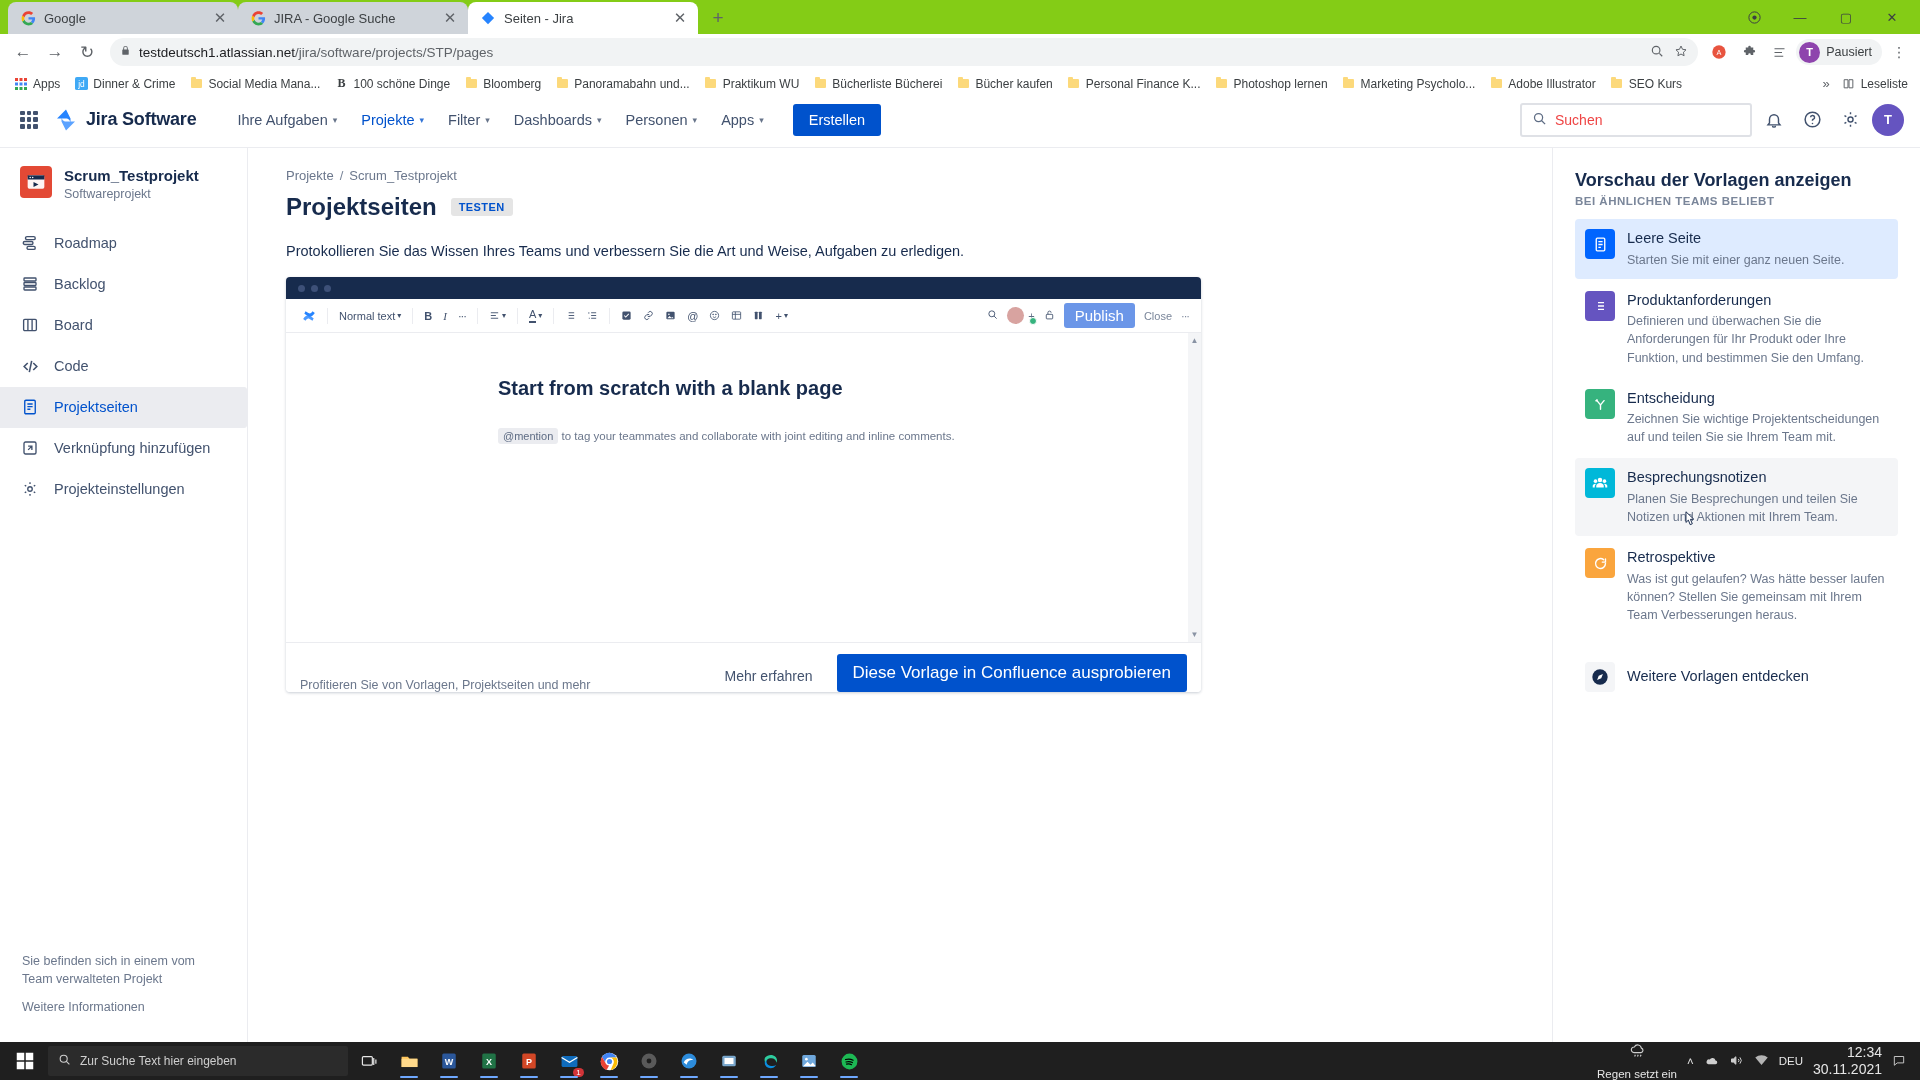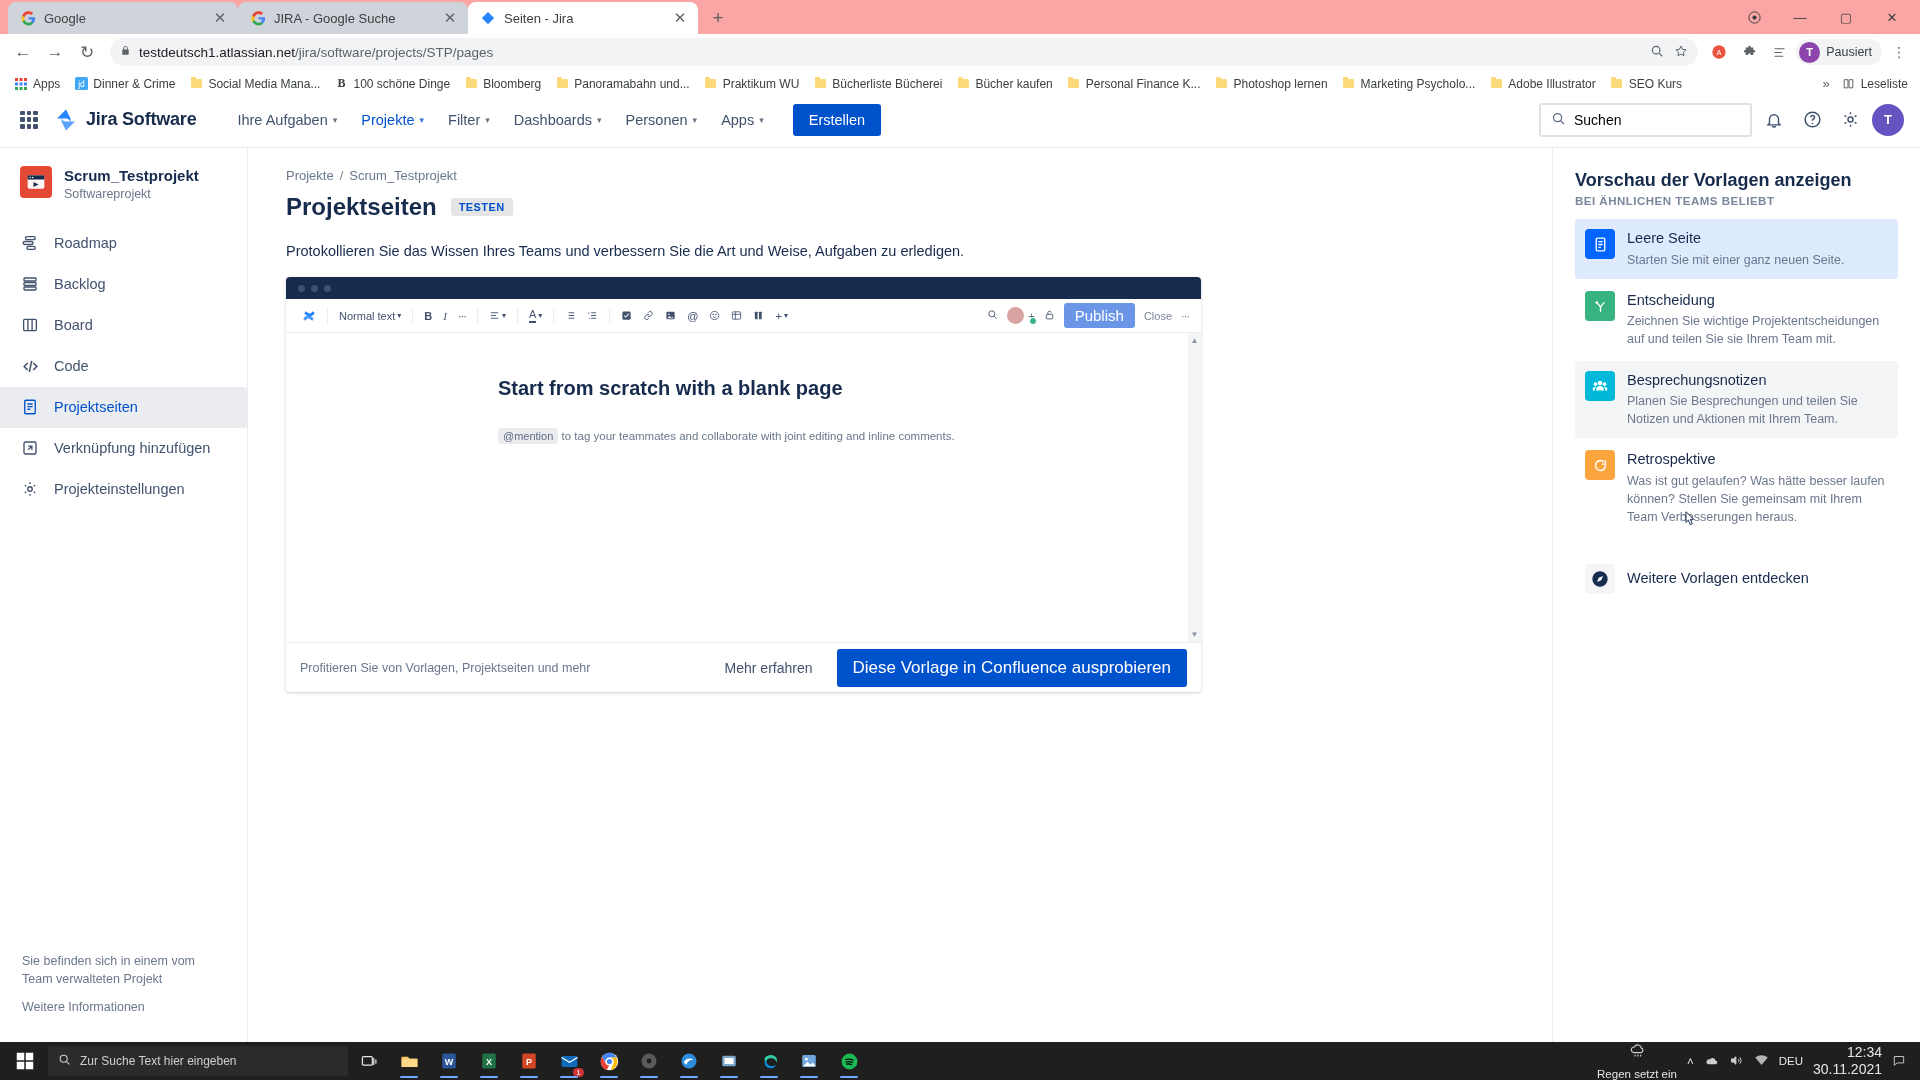--- a/index.html
+++ b/index.html
@@ -6,21 +6,21 @@
   html, body {
     width: 1920px; height: 1080px;
     font-family: "Liberation Sans", sans-serif;
     background: #fff; overflow: hidden;
   }
 
   
   .browser { width: 1920px; height: 1080px; position: relative; background:#fff; }
 
   .tabstrip {
-    height: 34px; background: #fca5a5;
+    height: 34px; background: #84cc16;
     display: flex; align-items: flex-end; padding-left: 8px; position: relative;
   }
   .tab {
     height: 32px; width: 230px; display: flex; align-items: center;
     gap: 8px; padding: 0 10px 0 12px; font-size: 13px; color: #3c4043;
     border-radius: 8px 8px 0 0; position: relative; background: #cfd4da;
   }
   .tab.active { background: #fff; }
   .tab .favicon { width: 16px; height: 16px; flex:0 0 16px; display:flex; align-items:center; justify-content:center; }
   .tab .title { flex: 1; white-space: nowrap; overflow: hidden; text-overflow: ellipsis; }
@@ -78,22 +78,22 @@
   .jlogo .mark { width:24px;height:24px; }
   .jlogo .name { font-size:18px; font-weight:600; color:#172b4d; letter-spacing:-0.2px; }
   .jmenu { display:flex; align-items:center; gap:2px; }
   .jmi { display:flex; align-items:center; gap:5px; padding: 7px 11px; font-size:14.5px;
          color:#42526e; border-radius:3px; white-space:nowrap; }
   .jmi.active { color:#0052cc; font-weight:500; }
   .caret { font-size:9px; opacity:.8; }
   .create-btn { background:#0052cc; color:#fff; font-size:14.5px; font-weight:500;
       padding: 8px 16px; border-radius:3px; margin-left: 14px; }
   .jnav-right { margin-left:auto; display:flex; align-items:center; gap:6px; }
-  .jsearch { width:213px; height:34px; border:2px solid #dfe1e6; border-radius:3px;
-      display:flex; align-items:center; gap:8px; padding: 0 10px; font-size:14px; color:#000000; background:#fff; }
+  .jsearch { width:232px; height:34px; border:2px solid #dfe1e6; border-radius:3px;
+      display:flex; align-items:center; gap:8px; padding: 0 10px; font-size:14px; color:#ef4444; background:#fff; }
   .jicon-btn { width:32px;height:32px;border-radius:50%;display:flex;align-items:center;justify-content:center;color:#42526e; }
   .javatar { width:32px;height:32px;border-radius:50%;background:#6554c0;color:#fff;
       display:flex;align-items:center;justify-content:center;font-size:13px;font-weight:600; }
 
   .jbody { display:flex; height: calc(100% - 56px); }
 
   .sidebar { width: 248px; flex:0 0 248px; background:#fff; border-right:1px solid #ebecf0;
              padding-top: 18px; position:relative; }
   .proj-head { display:flex; gap:12px; padding: 0 14px 0 20px; align-items:flex-start; margin-bottom: 22px; }
   .proj-avatar { width:32px;height:32px;border-radius:4px;background:#e34935;flex:0 0 32px;
@@ -135,21 +135,21 @@
   .pv-doc-inner { width: 575px; margin-left: 212px; }
   .pv-h1 { font-size:20px; font-weight:600; color:#172b4d; margin-bottom: 26px; }
   .pv-p { font-size:11.5px; color:#6b778c; line-height:1.9; }
   .pv-mention { background:#ebecf0; color:#5e6c84; padding:2px 5px; border-radius:3px; font-size:11px; }
   .pv-scroll { position:absolute; right:0; top:34px; bottom:0; width:13px; background:#f4f5f7; }
   .pv-scroll .up, .pv-scroll .dn { font-size:8px; color:#8993a4; text-align:center; }
   .pv-scroll .up { margin-top:3px; }
   .pv-scroll .dn { position:absolute; bottom:3px; left:0; right:0; }
 
   .pv-footer { height: 50px; background:#fff; border-top:1px solid #ebecf0;
-      display:flex; align-items:center; padding: 0 14px; gap:14px; }
+      display:flex; align-items:flex-end; padding: 0 14px; gap:14px; }
   .pv-footer .note { font-size:12.5px; color:#6b778c; }
   .pv-footer .spacer { flex:1; }
   .pv-link { font-size:14px; color:#42526e; padding: 8px 10px; }
   .pv-cta { background:#0052cc; color:#fff; font-size:17px; font-weight:500; padding: 9px 16px; border-radius:3px; }
 
   
   .tpl-panel { width: 368px; flex:0 0 368px; border-left:1px solid #ebecf0; padding: 22px 22px 0 22px;
                overflow:hidden; background:#fff; position:relative; }
   .tpl-h { font-size:18px; font-weight:600; color:#172b4d; }
   .tpl-sub { font-size:11.5px; font-weight:700; letter-spacing:.5px; color:#7a869a; margin-top:4px; margin-bottom:12px; }
@@ -729,20 +729,31 @@
                 <rect x="6" y="3" width="12" height="18" rx="1.5"></rect>
                 <path d="M9 8h6M9 12h6M9 16h3.5"></path>
               </svg>
           </div>
           <div>
             <div class="tpl-t">Leere Seite</div>
             <div class="tpl-d">Starten Sie mit einer ganz neuen Seite.</div>
           </div>
         </div>
 
+        <div class="tpl-item">
+          <div class="tpl-ic" style="background:#6554c0;">
+            <svg width="16" height="16" viewBox="0 0 24 24" fill="none" stroke="#fff" stroke-width="2">
+                <path d="M9 7h9M9 12h9M9 17h9M5 7h.01M5 12h.01M5 17h.01"></path>
+              </svg>
+          </div>
+          <div>
+            <div class="tpl-t">Produktanforderungen</div>
+            <div class="tpl-d">Definieren und überwachen Sie die Anforderungen für Ihr Produkt oder Ihre Funktion, und bestimmen Sie den Umfang.</div>
+          </div>
+        </div>
 
         <div class="tpl-item">
           <div class="tpl-ic" style="background:#36b37e;">
             <svg width="17" height="17" viewBox="0 0 24 24" fill="none" stroke="#fff" stroke-width="2" stroke-linecap="round">
                 <path d="M12 20v-6l-5-6"></path>
                 <path d="M12 14l5-6"></path>
                 <path d="M7 8H5.5M7 8V6.5"></path>
               </svg>
           </div>
           <div>

